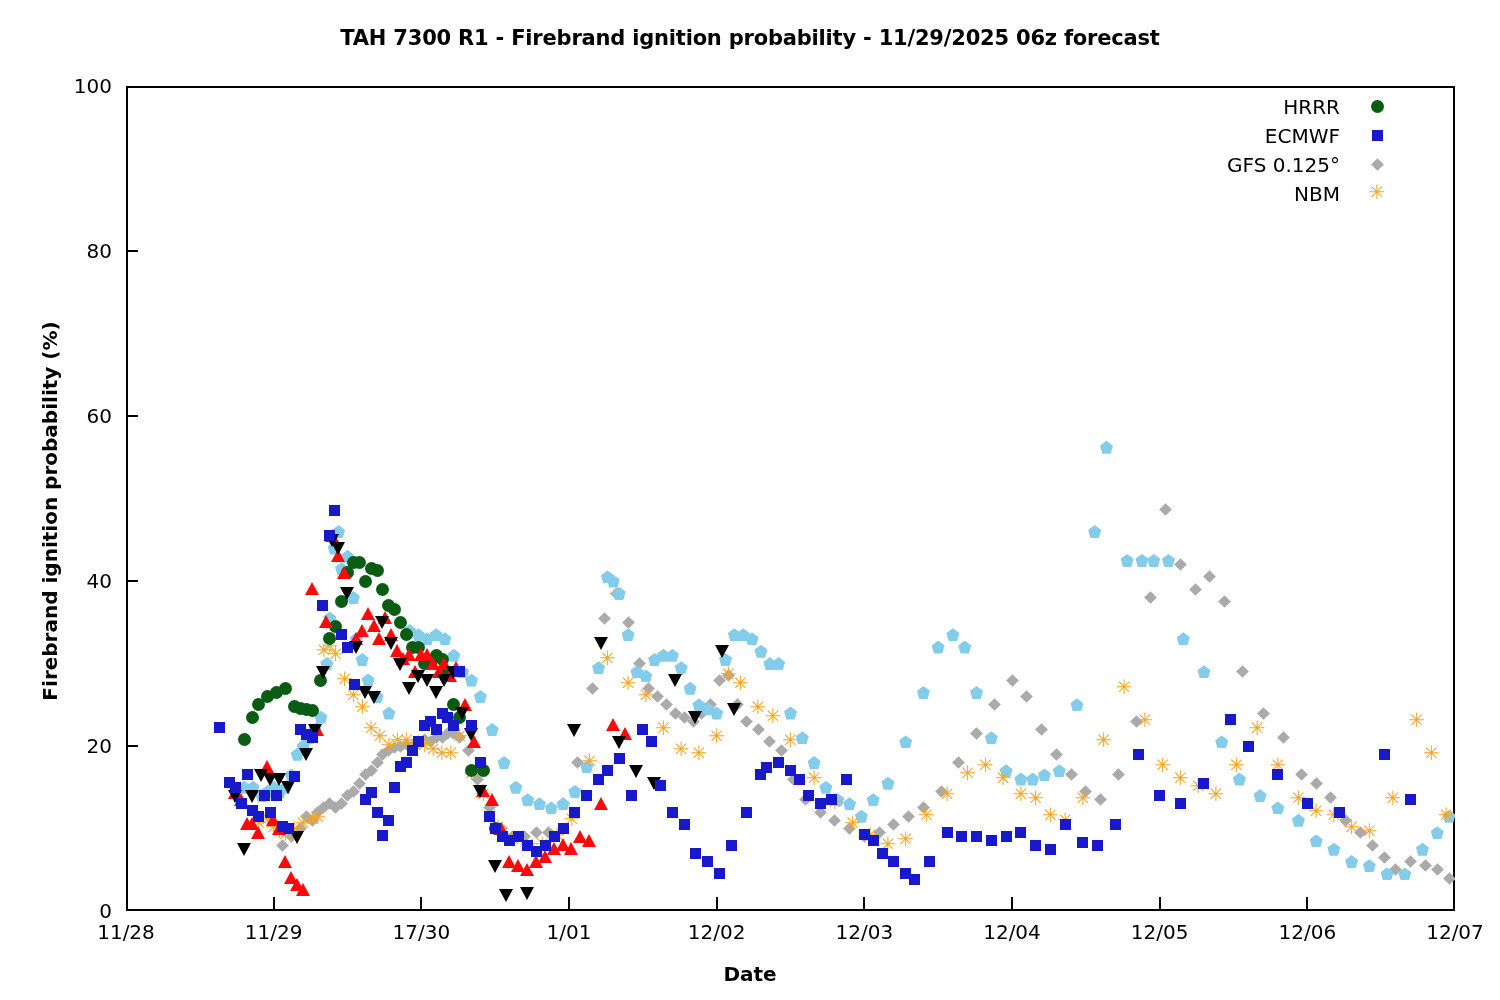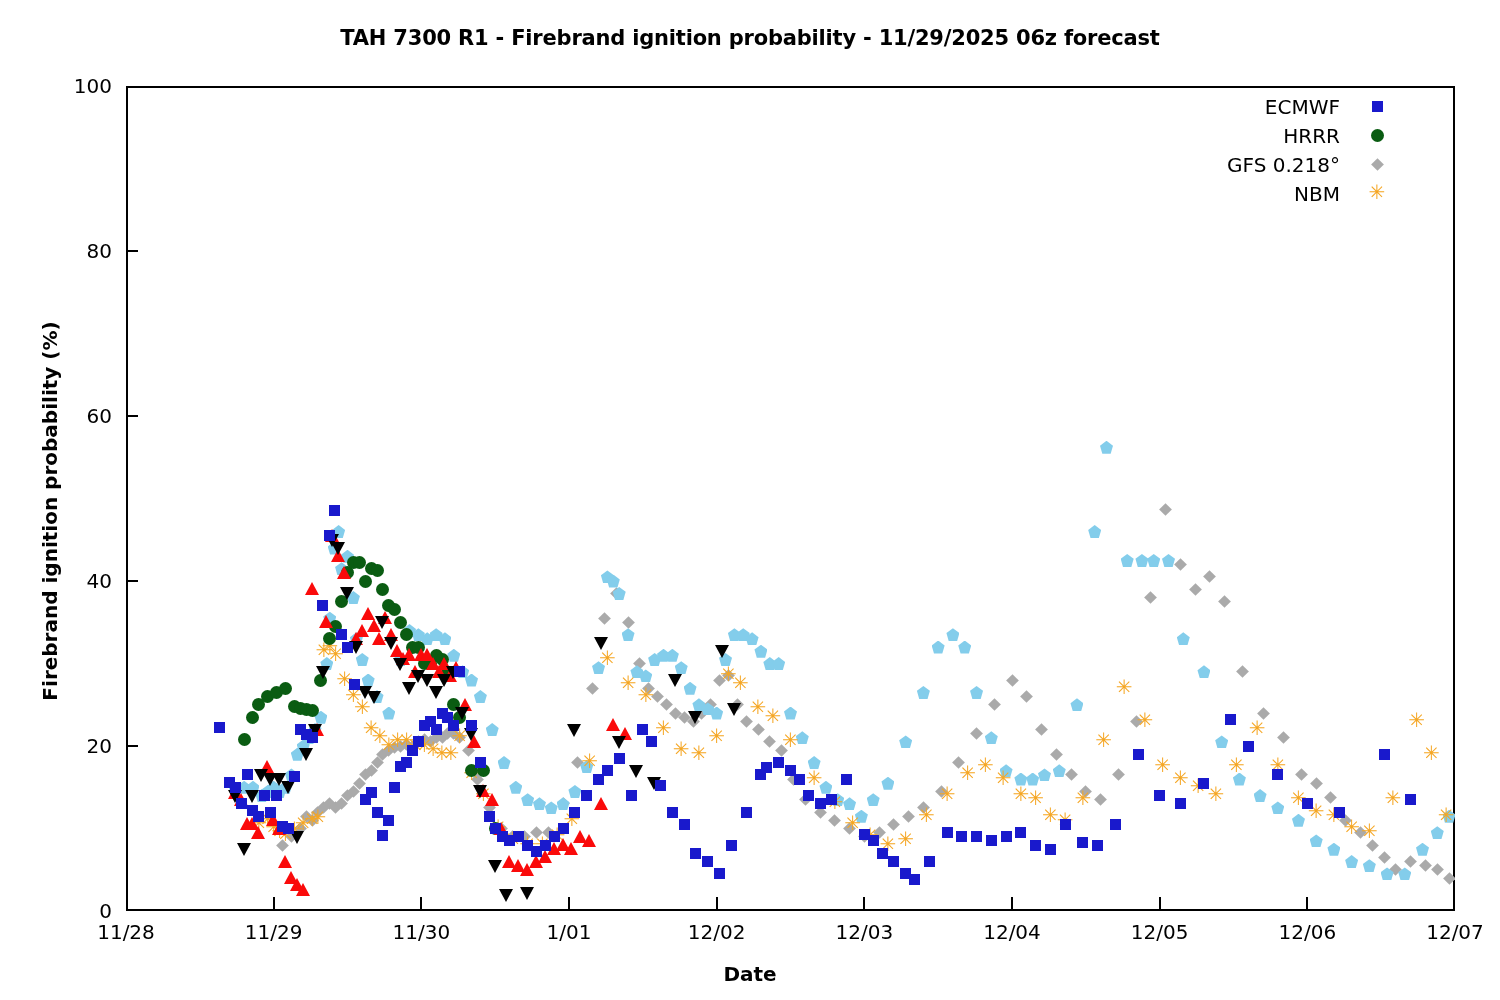--- a/index.html
+++ b/index.html
@@ -213,21 +213,21 @@
       <div class="ytick-label" style="top: 416px;">60</div>
       <div class="ytick-mark" style="top: 415px;"></div>
       <div class="ytick-label" style="top: 251px;">80</div>
       <div class="ytick-mark" style="top: 250px;"></div>
       <div class="ytick-label" style="top: 86px;">100</div>
     </div>
   <div id="x-axis">
       <div class="xtick-label" style="left: 126px;">11/28</div>
       <div class="xtick-label" style="left: 273.667px;">11/29</div>
       <div class="xtick-mark" style="left: 272.667px;"></div>
-      <div class="xtick-label" style="left: 421.333px;">11/30</div>
+      <div class="xtick-label" style="left: 421.333px;">17/30</div>
       <div class="xtick-mark" style="left: 420.333px;"></div>
       <div class="xtick-label" style="left: 569px;">1/01</div>
       <div class="xtick-mark" style="left: 568px;"></div>
       <div class="xtick-label" style="left: 716.667px;">12/02</div>
       <div class="xtick-mark" style="left: 715.667px;"></div>
       <div class="xtick-label" style="left: 864.333px;">12/03</div>
       <div class="xtick-mark" style="left: 863.333px;"></div>
       <div class="xtick-label" style="left: 1012px;">12/04</div>
       <div class="xtick-mark" style="left: 1011px;"></div>
       <div class="xtick-label" style="left: 1159.67px;">12/05</div>
@@ -773,33 +773,33 @@
       <div class="mk mk-square" style="left: 1122.27px; top: 660px; background: rgb(25, 25, 204);"></div>
       <div class="mk mk-square" style="left: 1151.8px; top: 688.875px; background: rgb(25, 25, 204);"></div>
       <div class="mk mk-square" style="left: 1181.33px; top: 717.75px; background: rgb(25, 25, 204);"></div>
       <div class="mk mk-square" style="left: 1213.82px; top: 726px; background: rgb(25, 25, 204);"></div>
       <div class="mk mk-square" style="left: 1258.12px; top: 668.25px; background: rgb(25, 25, 204);"></div>
       <div class="mk mk-square" style="left: 1284.7px; top: 713.625px; background: rgb(25, 25, 204);"></div>
     </div>
 
   <div id="legend">
       <div class="legend-row">
+        <div class="legend-label">HRRR</div>
+        <div class="legend-marker">
+          <div class="mk mk-circle" style="background: rgb(10, 92, 18);"></div>
+        </div>
+      </div>
+      <div class="legend-row">
         <div class="legend-label">ECMWF</div>
         <div class="legend-marker">
           <div class="mk mk-square" style="background: rgb(25, 25, 204);"></div>
         </div>
       </div>
       <div class="legend-row">
-        <div class="legend-label">HRRR</div>
-        <div class="legend-marker">
-          <div class="mk mk-circle" style="background: rgb(10, 92, 18);"></div>
-        </div>
-      </div>
-      <div class="legend-row">
-        <div class="legend-label">GFS 0.218°</div>
+        <div class="legend-label">GFS 0.125°</div>
         <div class="legend-marker">
           <div class="mk mk-diamond" style="background: rgb(170, 170, 170);"></div>
         </div>
       </div>
       <div class="legend-row">
         <div class="legend-label">NBM</div>
         <div class="legend-marker">
           <div class="mk mk-asterisk" style="color: rgb(245, 166, 35);"></div>
         </div>
       </div>

